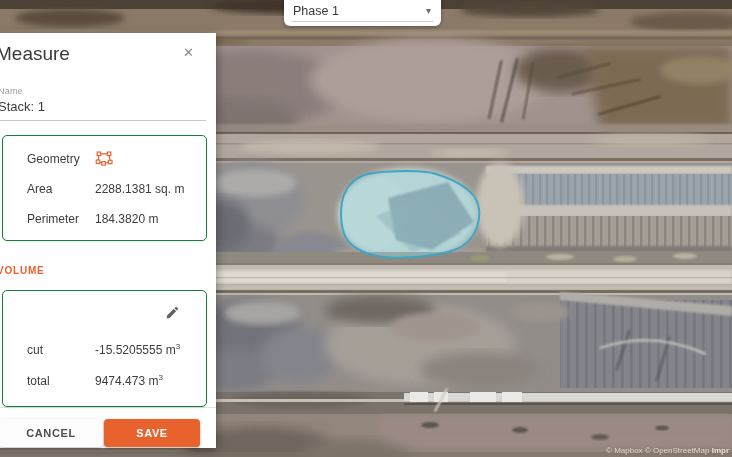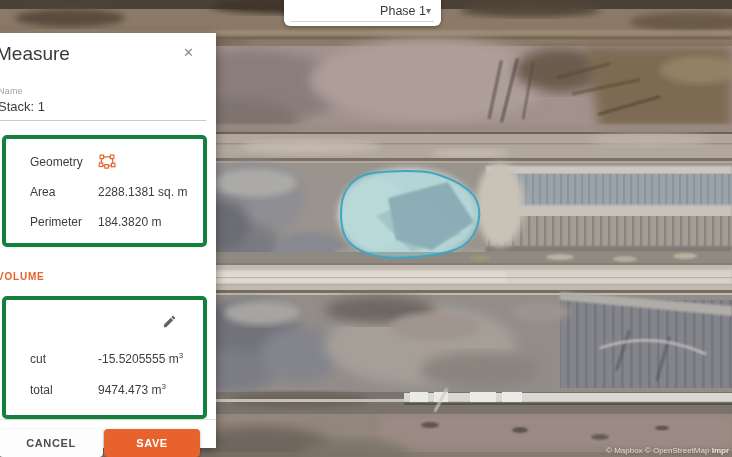--- a/index.html
+++ b/index.html
@@ -12,21 +12,21 @@
   .map-canvas svg{display:block;}
 
   
   .phase-card{
     position:absolute;left:284px;top:-16px;width:157px;height:42px;
     background:#fff;border-radius:6px;
     box-shadow:0 1px 4px rgba(0,0,0,.35);
     display:flex;flex-direction:column;justify-content:flex-end;
     padding-bottom:4px;box-sizing:border-box;cursor:pointer;
   }
-  .phase-row{display:flex;align-items:center;justify-content:flex-end;padding:0 10px 3px 9px;margin-left:44px;}
+  .phase-row{display:flex;align-items:center;justify-content:space-between;padding:0 10px 3px 9px;}
   .phase-label{font-size:12.5px;color:#3a3a3a;}
   .phase-caret{font-size:10px;color:#6f6f6f;line-height:1;}
   .phase-underline{margin:0 7px;border-bottom:1px solid #d6d3ce;height:0;}
 
   
   .panel{
     position:absolute;left:-13px;top:33px;width:229px;height:415px;
     background:#fff;box-shadow:0 2px 10px rgba(0,0,0,.4);
     display:flex;flex-direction:column;box-sizing:border-box;
   }
@@ -37,21 +37,21 @@
     cursor:pointer;line-height:1;padding:2px;
   }
   .name-block{margin:21px 10px 0 11px;}
   .name-label{font-size:9px;color:#9f9f9f;letter-spacing:.2px;display:block;}
   .name-value{
     font-size:13px;color:#3c3c3c;border:none;outline:none;width:100%;
     border-bottom:1px solid #c9c9c9;padding:3px 0 6px 0;background:transparent;
     font-family:"Liberation Sans",sans-serif;
   }
   .card{
-    margin:14px 9px 0 15px;border:4px solid #15803d;border-radius:5px;
+    margin:14px 9px 0 15px;border:1px solid #15803d;border-radius:5px;
     box-shadow:0 1px 2px rgba(0,0,0,.08);background:#fff;
   }
   .card.details{padding:7px 0 6px 0;}
   .card.volume{padding:8px 8px 10px 0;position:relative;}
   .row{display:flex;align-items:center;padding:8px 10px 8px 24px;}
   .row-label{flex:0 0 68px;font-size:12px;color:#3d3d3d;}
   .row-value{font-size:12px;color:#3d3d3d;}
   .row-value sup{font-size:8px;}
   .poly-icon{display:block;}
   .section-heading{

